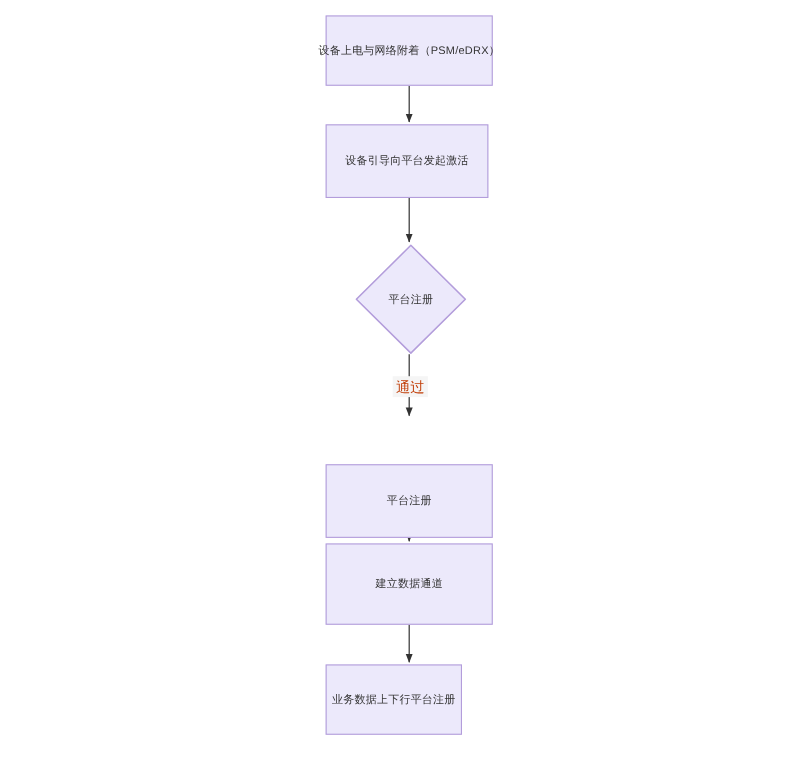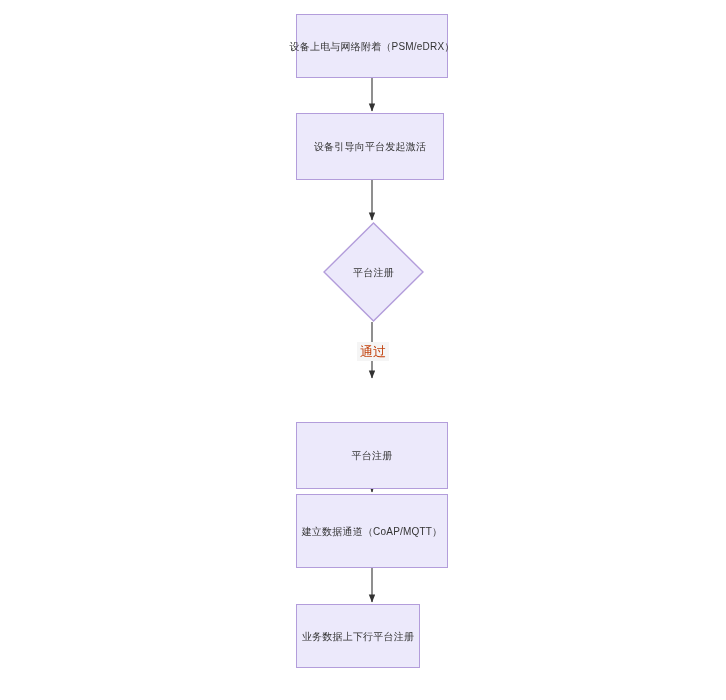--- a/index.html
+++ b/index.html
@@ -107,19 +107,18 @@
 </div>
 
 <div class="edge-label" style="left:357px; top:342px;">通过</div>
 
 <div class="node process" style="left:296px; top:380px; width:152px; height:67px;margin-top:42px;">
   <span class="node-line">平台注册</span>
 </div>
 
 <div class="node process" style="left:296px; top:494px; width:152px; height:74px;">
   <span class="node-line">建立数据通道</span>
-  <span class="node-line">（CoAP/MQTT）</span>
 </div>
 
 <div class="node process" style="left:296px; top:604px; width:124px; height:64px;">
   <span class="node-line">业务数据上下行</span>
   <span class="node-line">平台注册</span>
 </div>
 
 </body></html>

